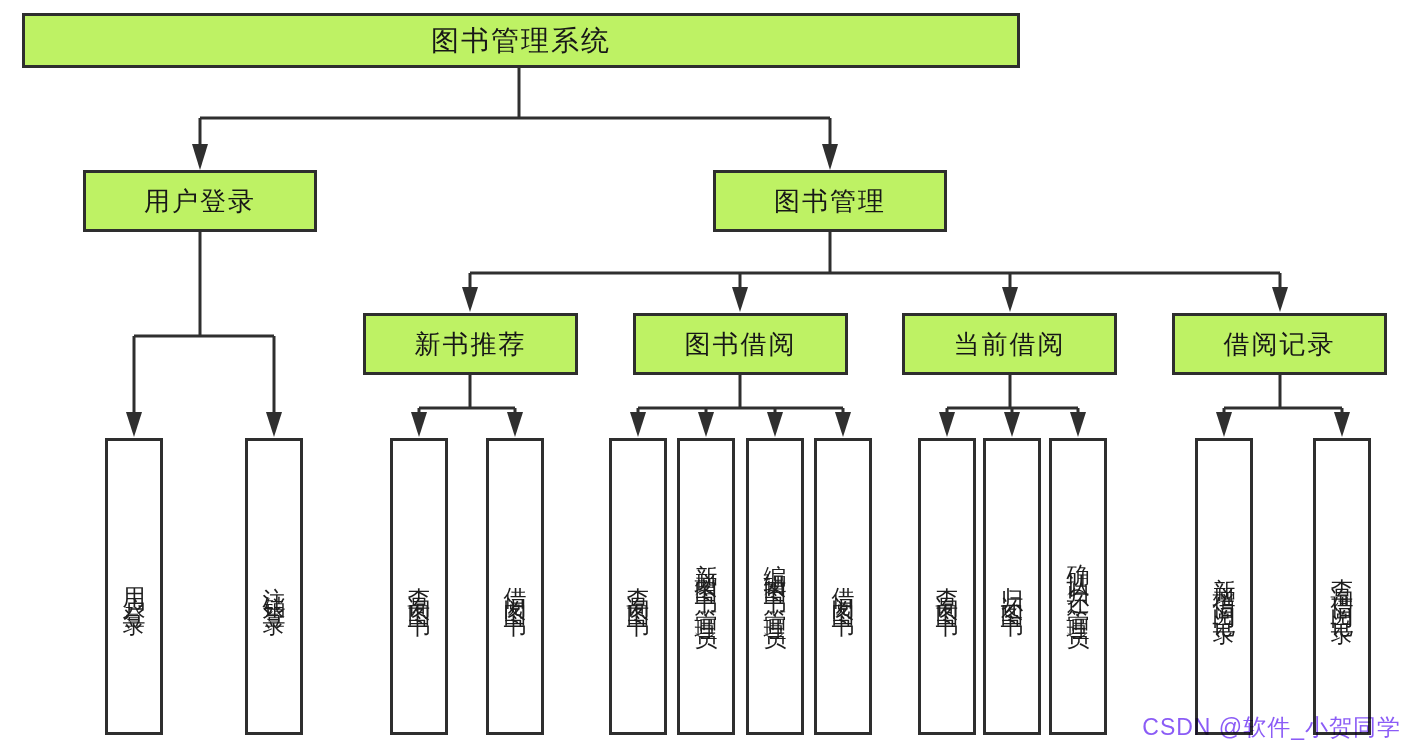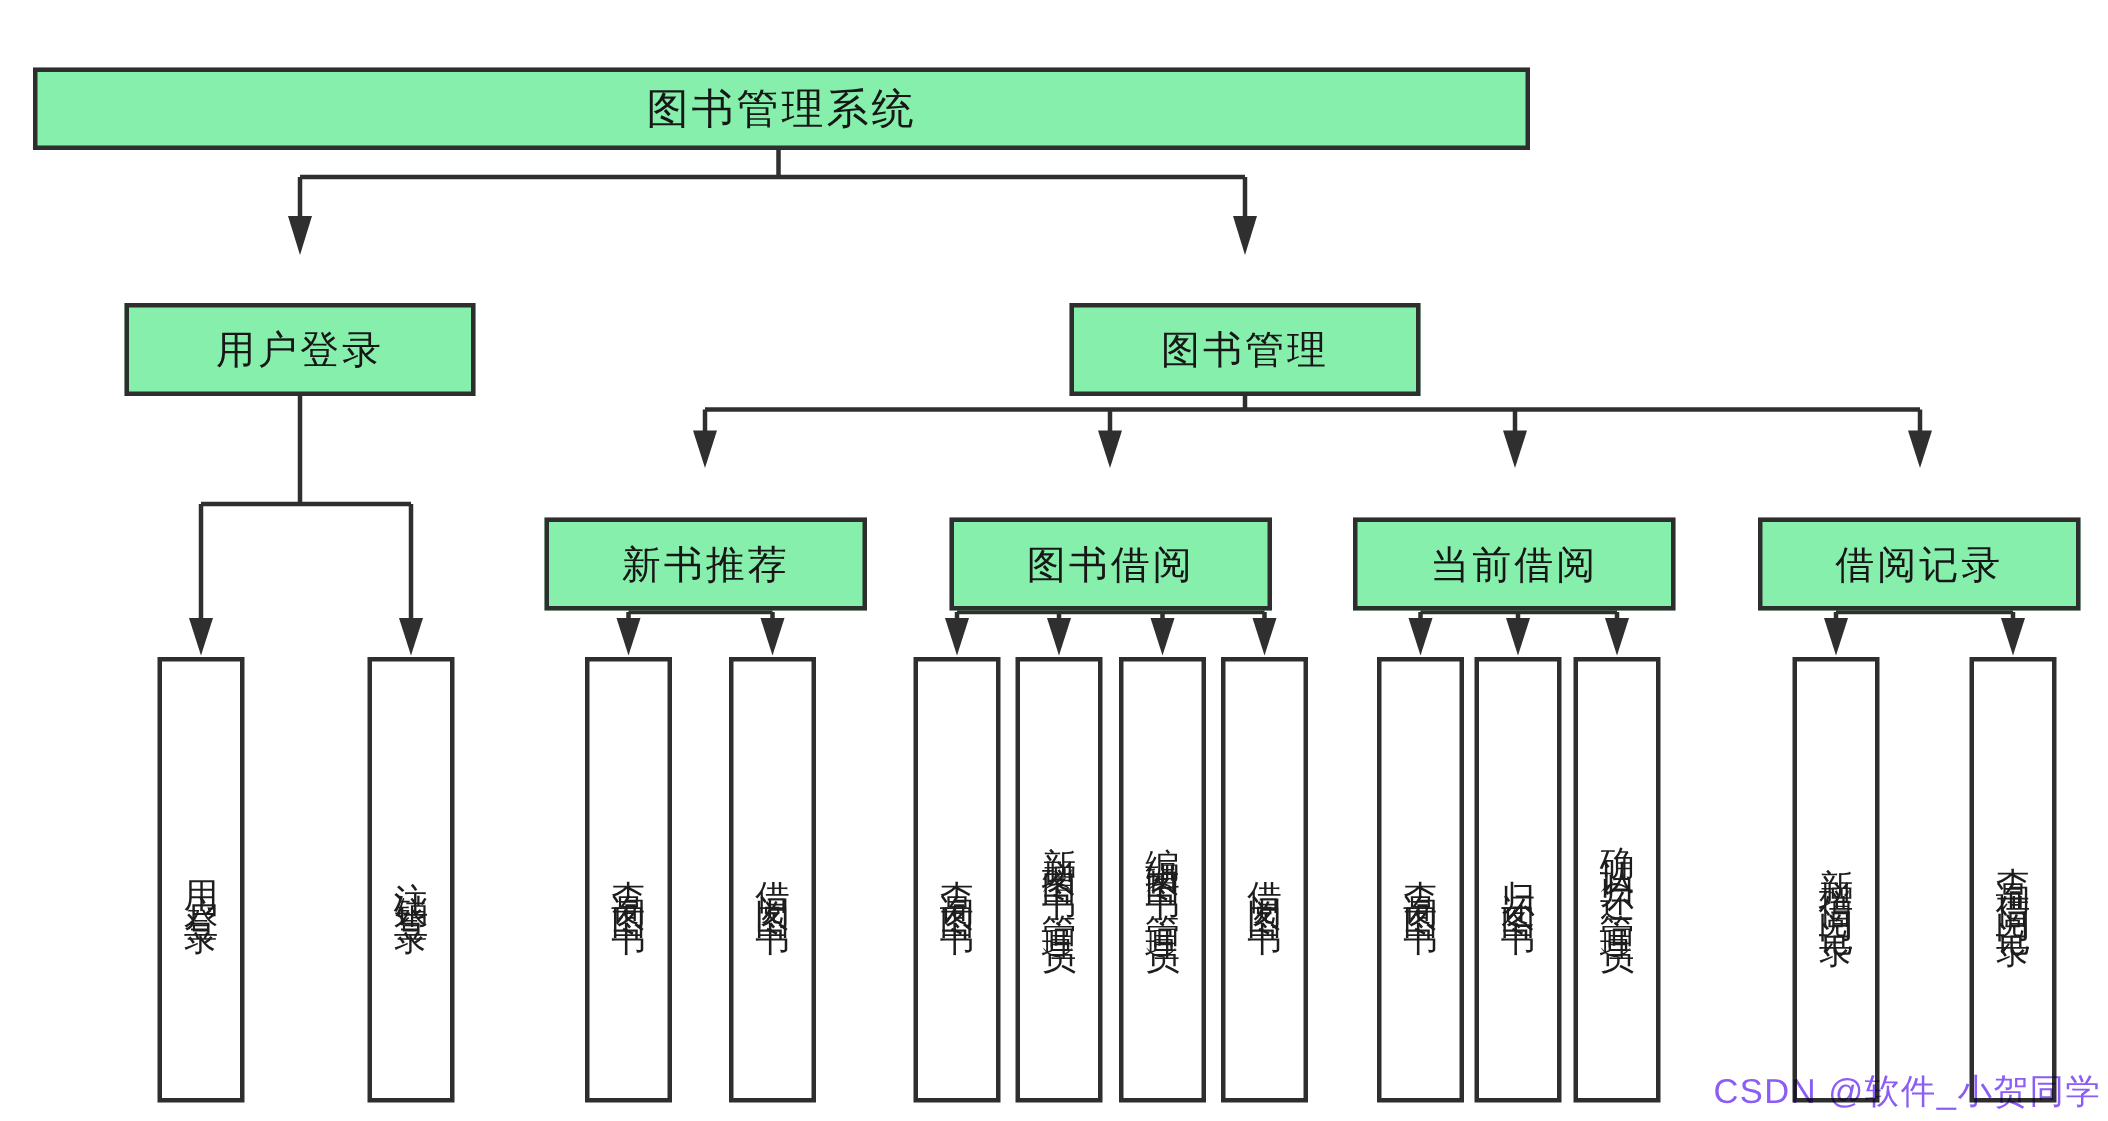--- a/index.html
+++ b/index.html
@@ -17,30 +17,29 @@
   }
   #wires {
     position: absolute;
     left: 0; top: 0;
     width: 1405px;
     height: 747px;
   }
   .node {
     position: absolute;
     box-sizing: border-box;
-    background: #86efac;
+    background: #bef264;
     border: 3px solid #2e2e2e;
     display: flex;
     align-items: center;
     justify-content: center;
     color: #171717;
     font-size: 26px;
     letter-spacing: 2px;
     white-space: nowrap;
-    margin-top: 32px;
   }
   .node.root {
     left: 22px; top: 13px; width: 998px; height: 55px;
     font-size: 28px;
   }
   .node.lvl2 { width: 234px; height: 62px; top: 170px; }
   .node.lvl3 { width: 215px; height: 62px; top: 313px; }
   #n-user-login { left: 83px; }
   #n-book-mgmt { left: 713px; }
   #n-new-book  { left: 363px; }

